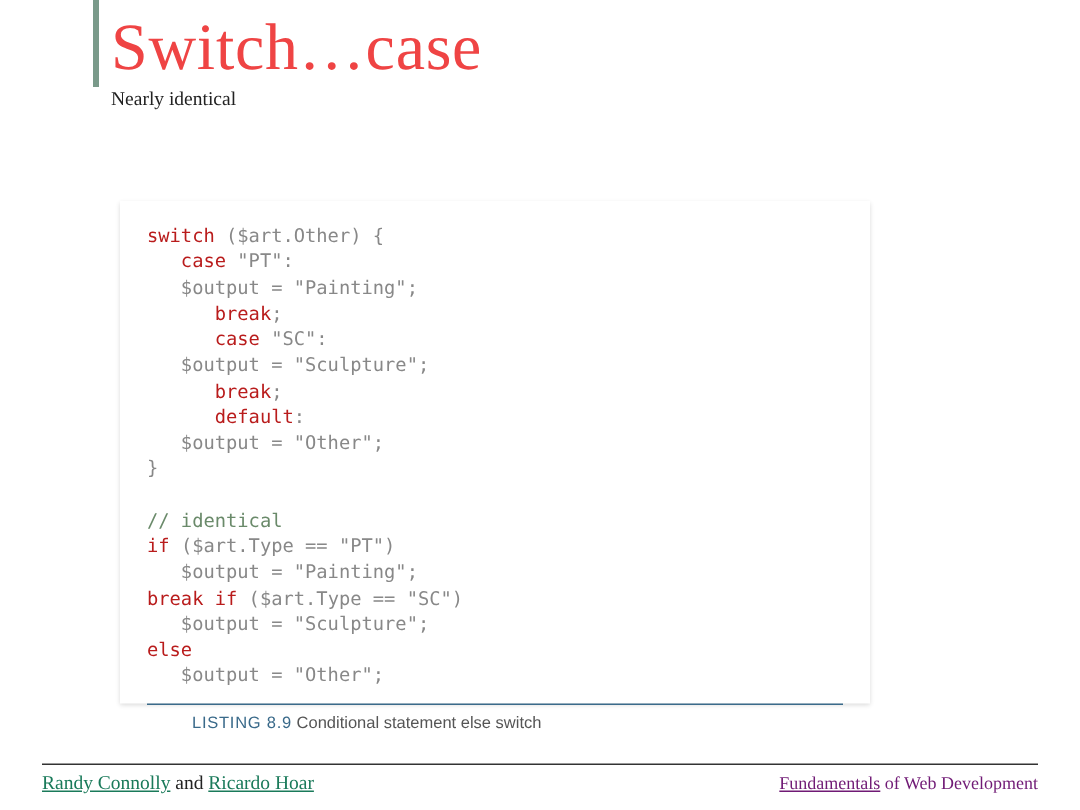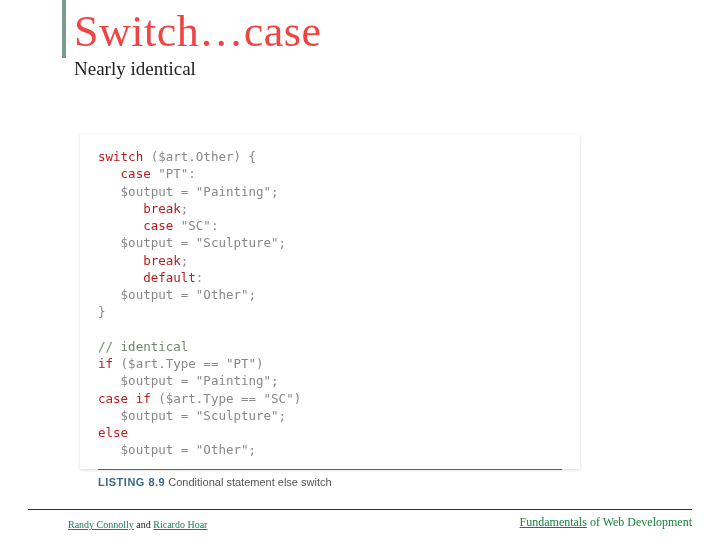--- a/index.html
+++ b/index.html
@@ -25,21 +25,21 @@
     top: 6px;
     font-size: 44px;
     font-weight: 400;
     color: #ef4444;
     letter-spacing: 0.5px;
   }
   .subtitle {
     position: absolute;
     left: 74px;
     top: 58px;
-    font-size: 19px;
+    font-size: 13px;
     color: #222;
   }
   .code-box {
     position: absolute;
     left: 80px;
     top: 134px;
     width: 500px;
     height: 335px;
     background: #ffffff;
     box-shadow: 0 1px 3px rgba(0,0,0,0.15);
@@ -60,47 +60,47 @@
     margin-top: 10px;
     margin-bottom: 6px;
   }
   .caption {
     font-family: Arial, sans-serif;
     font-size: 11px;
     color: #555;
   }
   .caption-label {
     color: #3a6a8a;
-    font-weight: bold;
+    font-weight: normal;
     letter-spacing: 0.5px;
+    margin-left: 30px;
   }
   .footer-rule {
     position: absolute;
     left: 28px;
     right: 28px;
     bottom: 30px;
     border: none;
     border-top: 1px solid #333;
   }
   .footer-left {
     position: absolute;
     left: 28px;
     bottom: 10px;
-    font-size: 10px;
+    font-size: 13px;
     color: #1a7a5a;
-    margin-left: 40px;
   }
   .footer-left .u { text-decoration: underline; }
   .footer-left .and { color: #222; text-decoration: none; }
   .footer-right {
     position: absolute;
     right: 28px;
     bottom: 10px;
     font-size: 12px;
-    color: #15803d;
+    color: #701a75;
   }
   .footer-right .u { text-decoration: underline; }
 </style>
 </head>
 <body>
 
 <div class="accent-bar"></div>
 <div class="title">Switch…case</div>
 <div class="subtitle">Nearly identical</div>
 
@@ -112,21 +112,21 @@
 <span class="kw">      case</span><span> "SC":</span>
 <span>   $output = "Sculpture";</span>
 <span class="kw">      break</span><span>;</span>
 <span class="kw">      default</span><span>:</span>
 <span>   $output = "Other";</span>
 <span>}</span>
 <span></span>
 <span class="cmt">// identical</span>
 <span class="kw">if</span><span> ($art.Type == "PT")</span>
 <span>   $output = "Painting";</span>
-<span class="kw">case if</span><span> ($art.Type == "SC")</span>
+<span class="kw">break if</span><span> ($art.Type == "SC")</span>
 <span>   $output = "Sculpture";</span>
 <span class="kw">else</span>
 <span>   $output = "Other";</span></div>
   <hr class="caption-rule">
   <div class="caption">
     <span class="caption-label">LISTING 8.9</span><span> Conditional statement else switch</span>
   </div>
 </div>
 
 <hr class="footer-rule">

